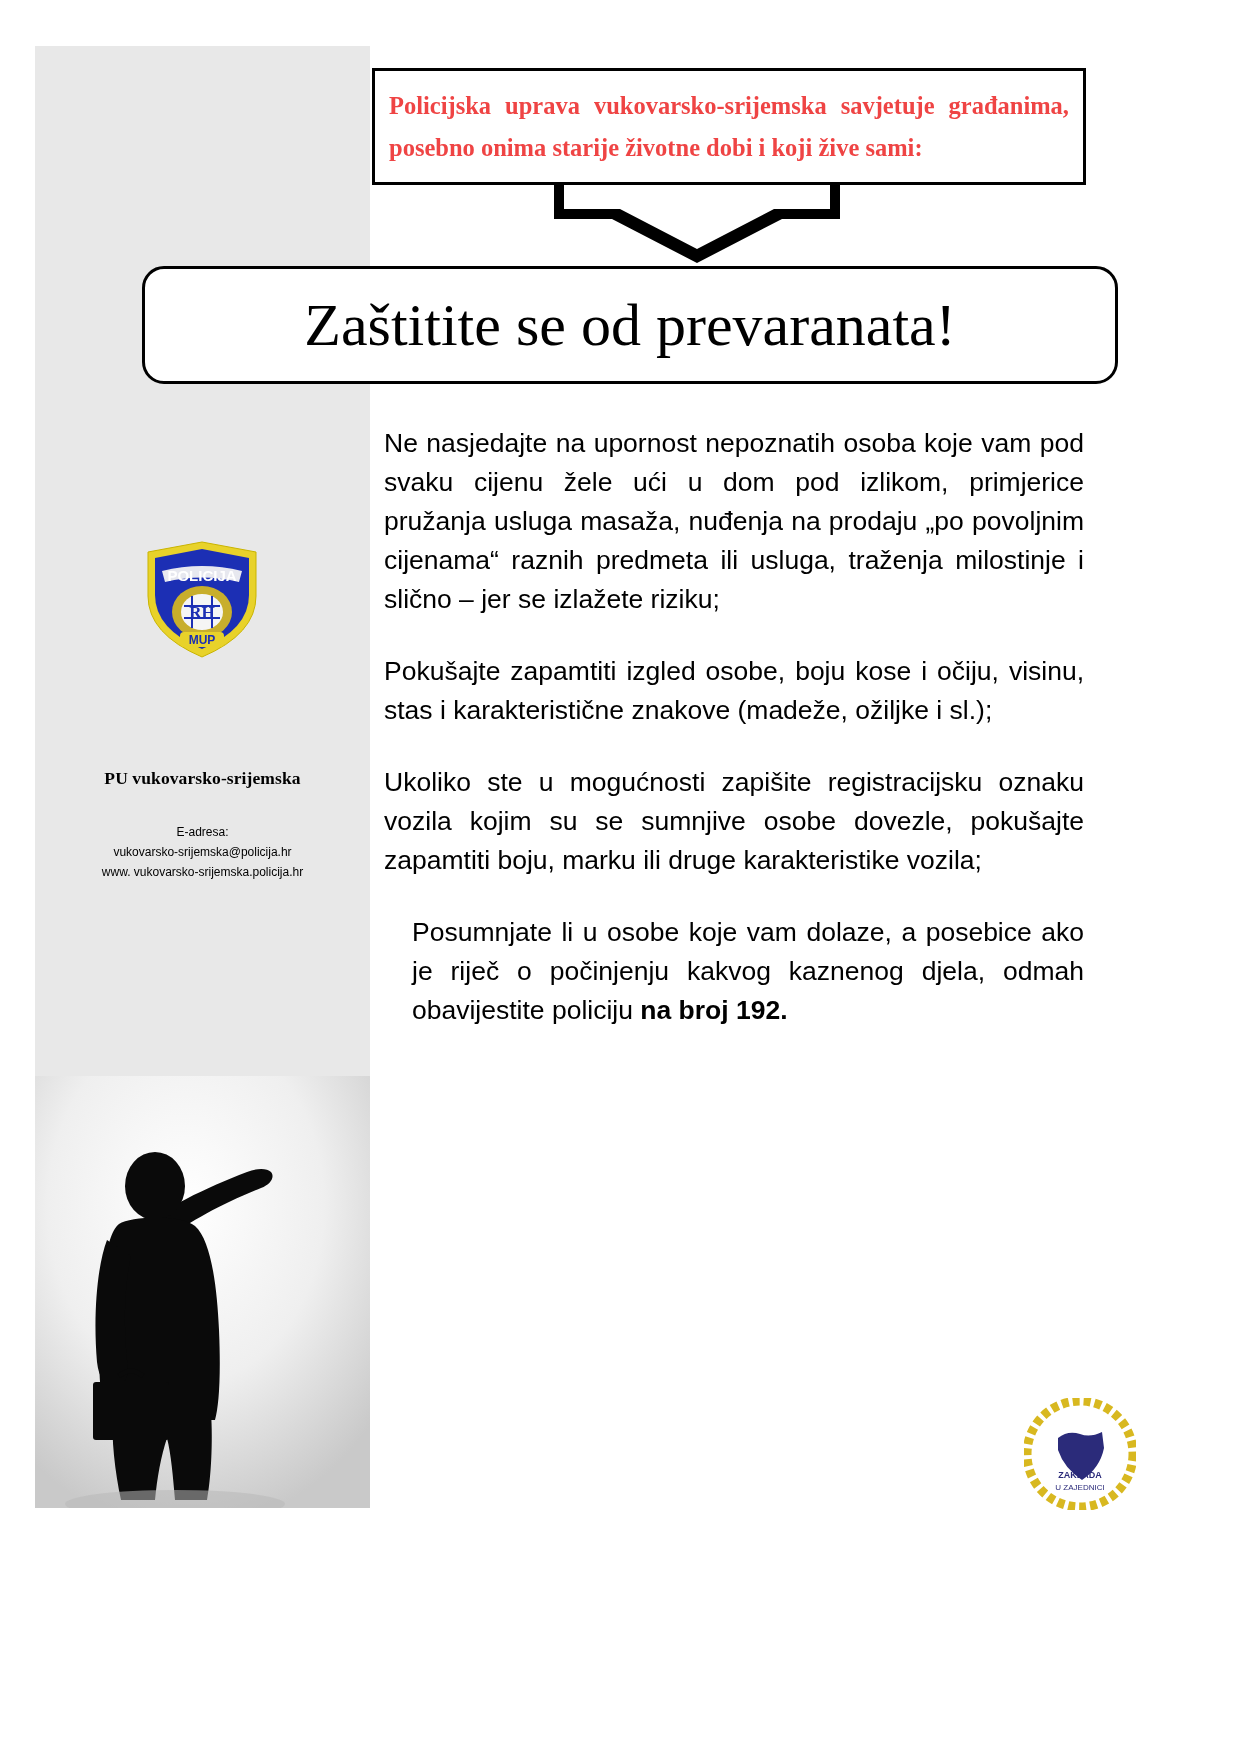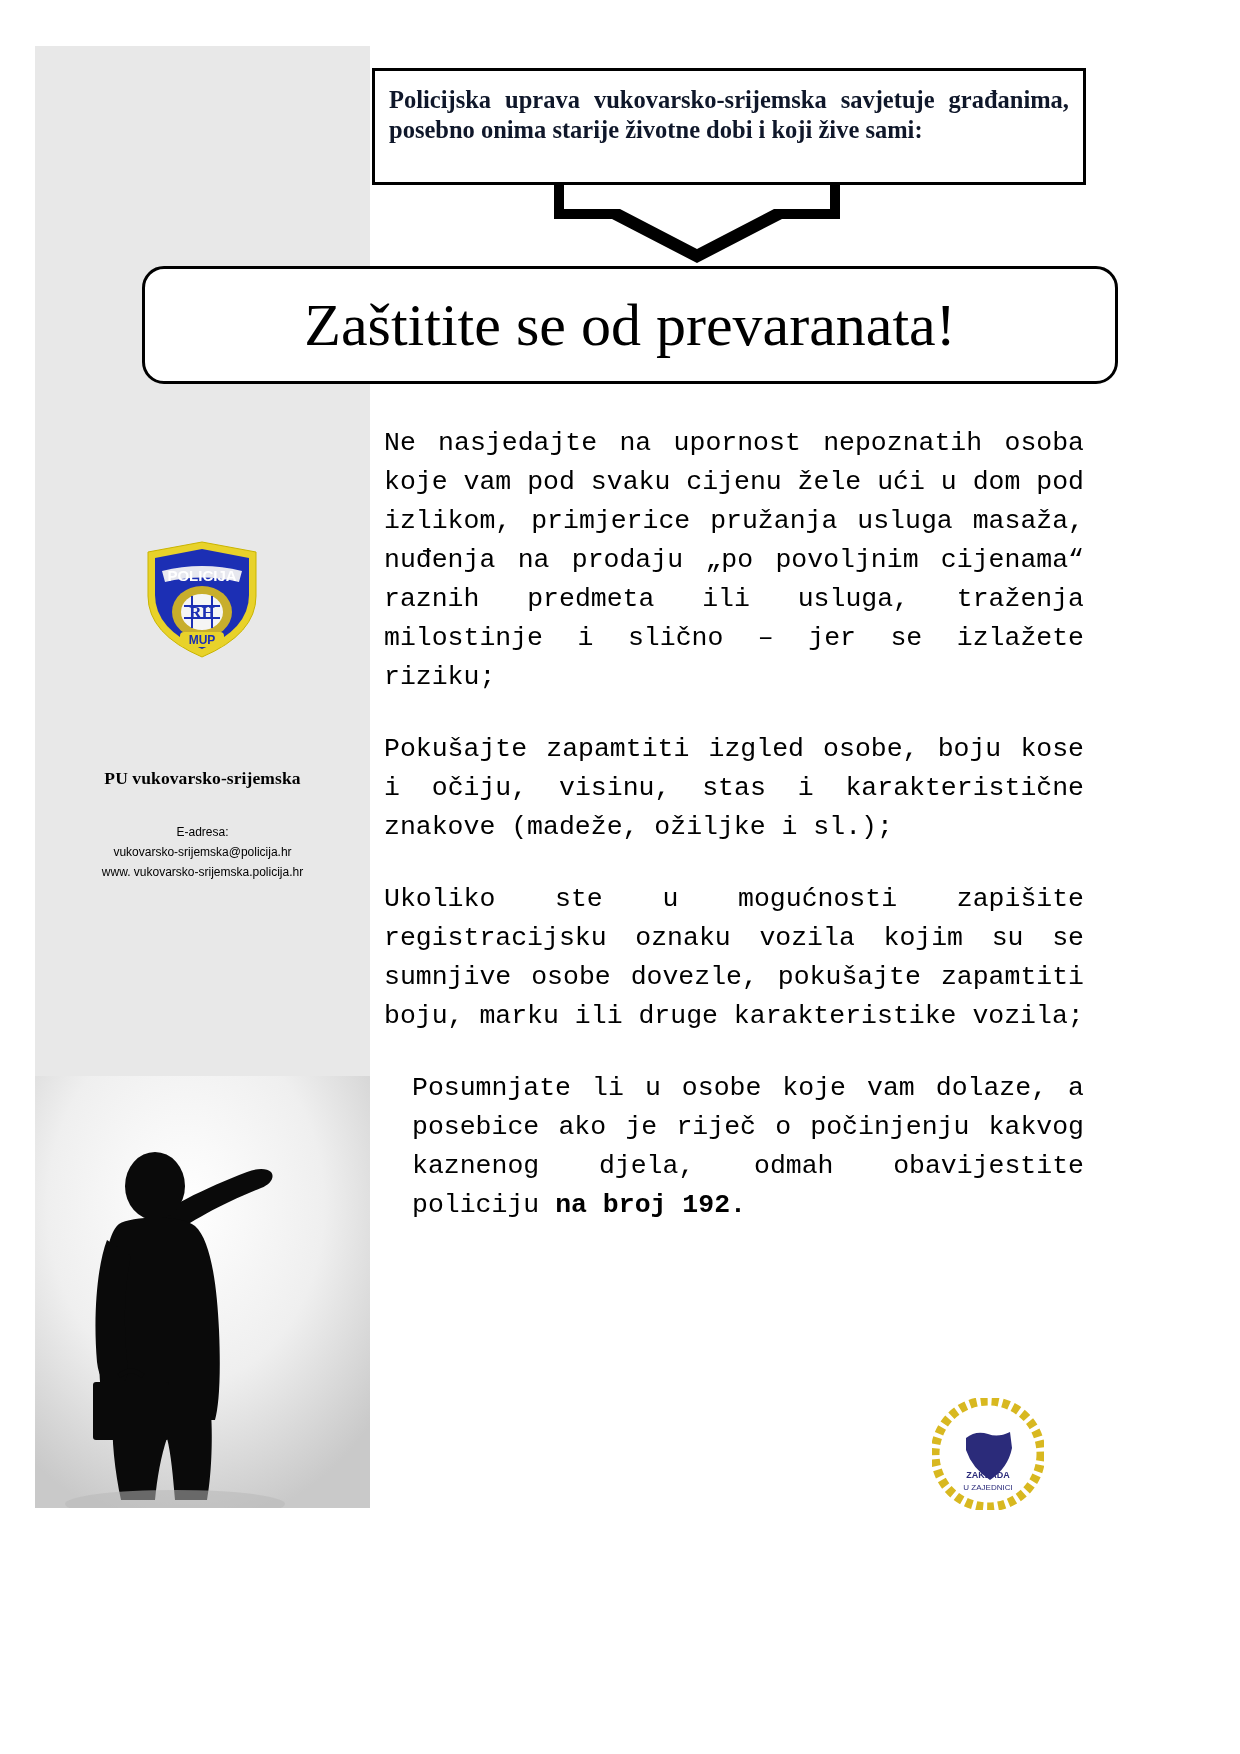--- a/index.html
+++ b/index.html
@@ -77,24 +77,24 @@
     height: 117px;
     border: 3px solid #000;
     background: #fff;
     box-sizing: border-box;
   }
   #header-box .htext {
     padding: 14px 14px 0 14px;
     font-family: "Liberation Serif", serif;
     font-weight: bold;
     font-size: 24.5px;
-    line-height: 30px;
+    line-height: 42px;
     text-align: justify;
     text-align-last: left;
-    color: #0f172a;
+    color: #ef4444;
   }
   
   #callout-arrow {
     position: absolute;
     left: 552px;
     top: 183px;
     width: 290px;
     height: 82px;
   }
 
@@ -123,34 +123,34 @@
 
   
   #body-col {
     position: absolute;
     left: 384px;
     top: 424px;
     width: 700px;
   }
   #body-col p {
     margin: 0 0 33px 0;
-    font-family: Liberation Mono, monospace;
+    font-family: Liberation Sans, sans-serif;
     font-size: 26.5px;
     line-height: 39px;
     color: #000;
     text-align: justify;
     text-align-last: left;
   }
   #body-col p.last { margin-bottom: 0; margin-left: 28px; }
   #body-col b { font-weight: bold; }
 
   
   #seal {
     position: absolute;
-    left: 932px;
+    left: 1024px;
     top: 1398px;
     width: 112px;
     height: 112px;
   }
 
   
   #silhouette { position: absolute; left: 0; top: 0; width: 335px; height: 432px; }
 </style>
 </head>
 <body>

